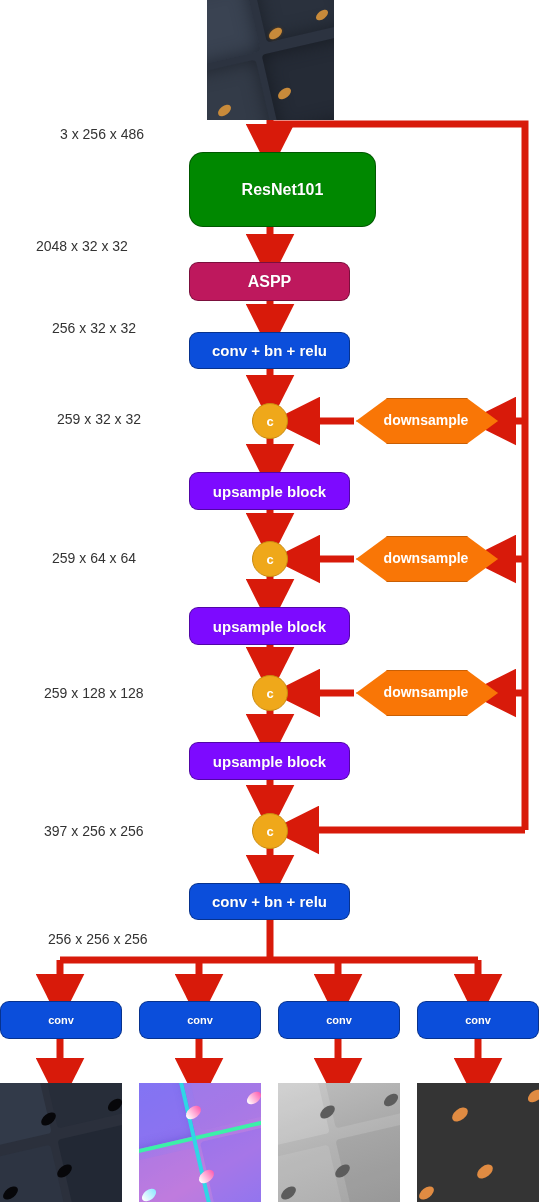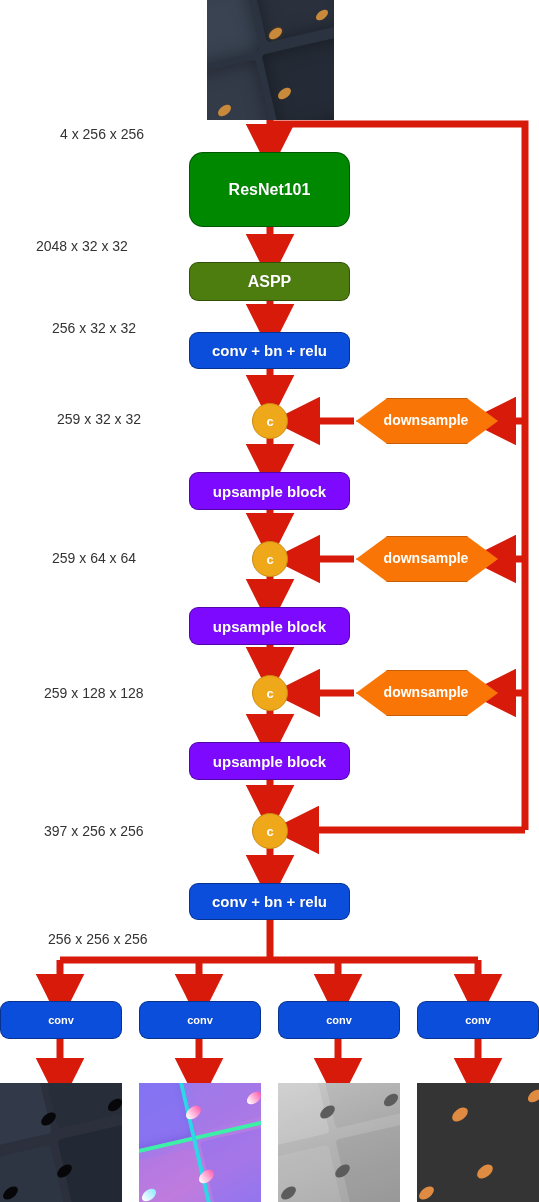--- a/index.html
+++ b/index.html
@@ -9,22 +9,22 @@
   #svg-layer{position:absolute;left:0;top:0;width:539px;height:1202px;}
 
   
   .node{position:absolute;box-sizing:border-box;display:flex;
         align-items:center;justify-content:center;
         color:#ffffff;font-weight:bold;border-radius:9px;
         border:1px solid rgba(0,0,0,.35);
         text-shadow:0 0 1px rgba(0,0,0,.25);}
   .node span{pointer-events:none;}
 
-  .n-resnet{left:189px;top:152px;width:161px;height:75px;background:#008800;font-size:16px;border-radius:14px;}
-  .n-aspp{left:189px;top:262px;width:161px;height:39px;background:#4d7c0f;font-size:16px;}
+  .n-resnet{left:189px;top:152px;width:187px;height:75px;background:#008800;font-size:16px;border-radius:14px;}
+  .n-aspp{left:189px;top:262px;width:161px;height:39px;background:#be185d;font-size:16px;}
   .n-conv1{left:189px;top:332px;width:161px;height:37px;background:#0b4edb;font-size:15px;}
   .n-up1{left:189px;top:472px;width:161px;height:38px;background:#7d0aff;font-size:15px;}
   .n-up2{left:189px;top:607px;width:161px;height:38px;background:#7d0aff;font-size:15px;}
   .n-up3{left:189px;top:742px;width:161px;height:38px;background:#7d0aff;font-size:15px;}
   .n-conv2{left:189px;top:883px;width:161px;height:37px;background:#0b4edb;font-size:15px;}
 
   .n-convleaf{top:1001px;width:122px;height:38px;background:#0b4edb;font-size:11px;}
   .cl0{left:0px;}  .cl1{left:139px;} .cl2{left:278px;} .cl3{left:417px;}
 
   
@@ -224,21 +224,21 @@
   </div>
   <div class="dia d2">
     <div class="shape"></div>
     <div class="lbl">downsample</div>
   </div>
   <div class="dia d3">
     <div class="shape"></div>
     <div class="lbl">downsample</div>
   </div>
 
-  <div class="dimlabel dl-a">4 x 256 x 256</div>
+  <div class="dimlabel dl-a">3 x 256 x 486</div>
   <div class="dimlabel dl-b">2048 x 32 x 32</div>
   <div class="dimlabel dl-c">256 x 32 x 32</div>
   <div class="dimlabel dl-d">259 x 32 x 32</div>
   <div class="dimlabel dl-e">259 x 64 x 64</div>
   <div class="dimlabel dl-f">259 x 128 x 128</div>
   <div class="dimlabel dl-g">397 x 256 x 256</div>
   <div class="dimlabel dl-h">256 x 256 x 256</div>
 
   <div class="tile tile-b0">
     <div class="inner">

